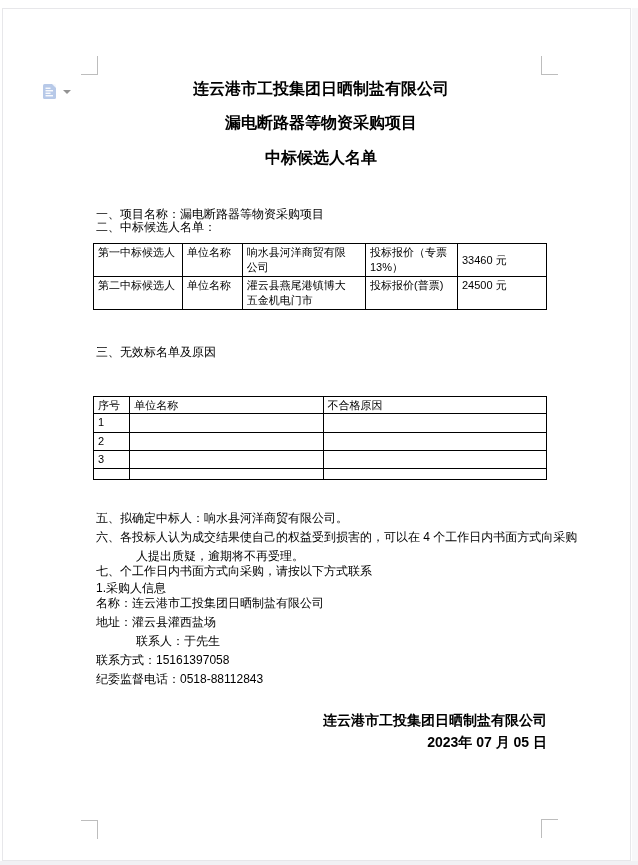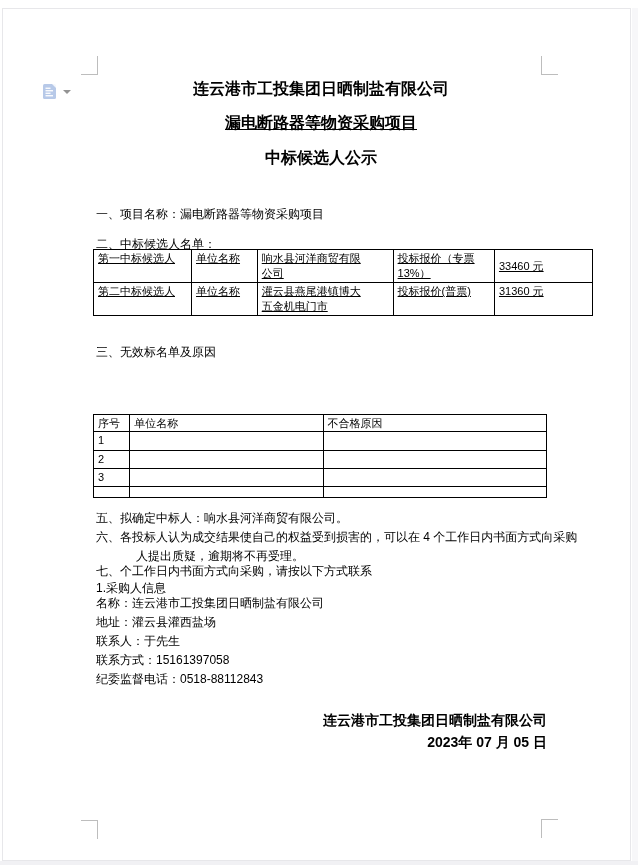--- a/index.html
+++ b/index.html
@@ -40,37 +40,37 @@
     position:absolute; left:21px; top:7px; width:0; height:0;
     border-left:4px solid transparent; border-right:4px solid transparent;
     border-top:4px solid #939393;
   }
   
   .title {
     position:absolute; left:97px; width:448px;
     text-align:center; font-weight:bold; font-size:16px; line-height:22px;
     white-space:nowrap;
   }
-  .t1 { top:78px; } .t2 { top:112px;text-decoration:underline; } .t3 { top:147px; }
+  .t1 { top:78px; } .t2 { top:112px; } .t3 { top:147px; }
   
   .bline {
     position:absolute; left:96px;
     font-size:12px; line-height:16px; white-space:nowrap;
   }
-  .y-s1 { top:206px; } .y-s2 { top:219px;margin-top:17px; } .y-s3 { top:344px; }
+  .y-s1 { top:206px; } .y-s2 { top:219px; } .y-s3 { top:344px; }
   .y-s5 { top:510px; } .y-s6a { top:529px; } .y-s6b { top:548px;margin-left:40px; }
   .y-s7 { top:563px; }
   .y-c0 { top:580px; } .y-c1 { top:595px; } .y-c2 { top:614px; }
-  .y-c3 { top:633px; } .y-c4 { top:652px;text-align:center; } .y-c5 { top:671px; }
+  .y-c3 { top:633px;margin-left:40px; } .y-c4 { top:652px;text-align:center; } .y-c5 { top:671px; }
   
   table { border-collapse:collapse; table-layout:fixed; position:absolute; left:93px; background:#fff; }
   td { border:1px solid #000; font-size:11px; line-height:15px; vertical-align:top; padding:1px 3px 0 4px; overflow:hidden; }
-  .tbl-candidates { top:249px; width:500px;text-decoration:underline; }
+  .tbl-candidates { top:243px; width:454px; }
   .tbl-candidates tr { height:33px; }
-  .tbl-invalid { top:396px; width:454px;margin-top:18px; }
+  .tbl-invalid { top:396px; width:454px; }
   .pre { white-space:pre-line;margin-left:47px; }
   .vmid { vertical-align:middle; }
   .hrow { height:16px; } .r19 { height:19px; } .r18 { height:18px; } .r11 { height:11px; }
   
   .sig {
     position:absolute; left:247px; top:709px; width:300px;
     text-align:right; font-weight:bold; font-size:14px; line-height:22px;
     white-space:nowrap;
   }
 </style>
@@ -95,21 +95,21 @@
       <rect x="2.5" y="6.1" width="7.5" height="1.3" fill="#ffffff"></rect>
       <rect x="2.5" y="8.6" width="5" height="1.3" fill="#ffffff"></rect>
       <rect x="2.5" y="11.1" width="7.5" height="1.3" fill="#ffffff"></rect>
     </svg>
   </span>
   <span class="paste-caret"></span>
 </div>
 
 <div class="title t1">连云港市工投集团日晒制盐有限公司</div>
 <div class="title t2">漏电断路器等物资采购项目</div>
-<div class="title t3">中标候选人公示</div>
+<div class="title t3">中标候选人名单</div>
 
 <div class="bline y-s1">一、项目名称：漏电断路器等物资采购项目</div>
 <div class="bline y-s2">二、中标候选人名单：</div>
 
 <table class="tbl-candidates">
   <colgroup>
       <col style="width:88px">
       <col style="width:59px">
       <col style="width:122px">
       <col style="width:91px">
@@ -124,21 +124,21 @@
       <td class="pre">投标报价（专票
 13%）</td>
       <td class="vmid">33460 元</td>
     </tr>
     <tr>
       <td>第二中标候选人</td>
       <td>单位名称</td>
       <td class="pre">灌云县燕尾港镇博大
 五金机电门市</td>
       <td class="pre">投标报价(普票)</td>
-      <td>31360 元</td>
+      <td>24500 元</td>
     </tr>
   </tbody>
 </table>
 
 <div class="bline y-s3">三、无效标名单及原因</div>
 
 <table class="tbl-invalid">
   <colgroup>
       <col style="width:36px">
       <col style="width:192px">

